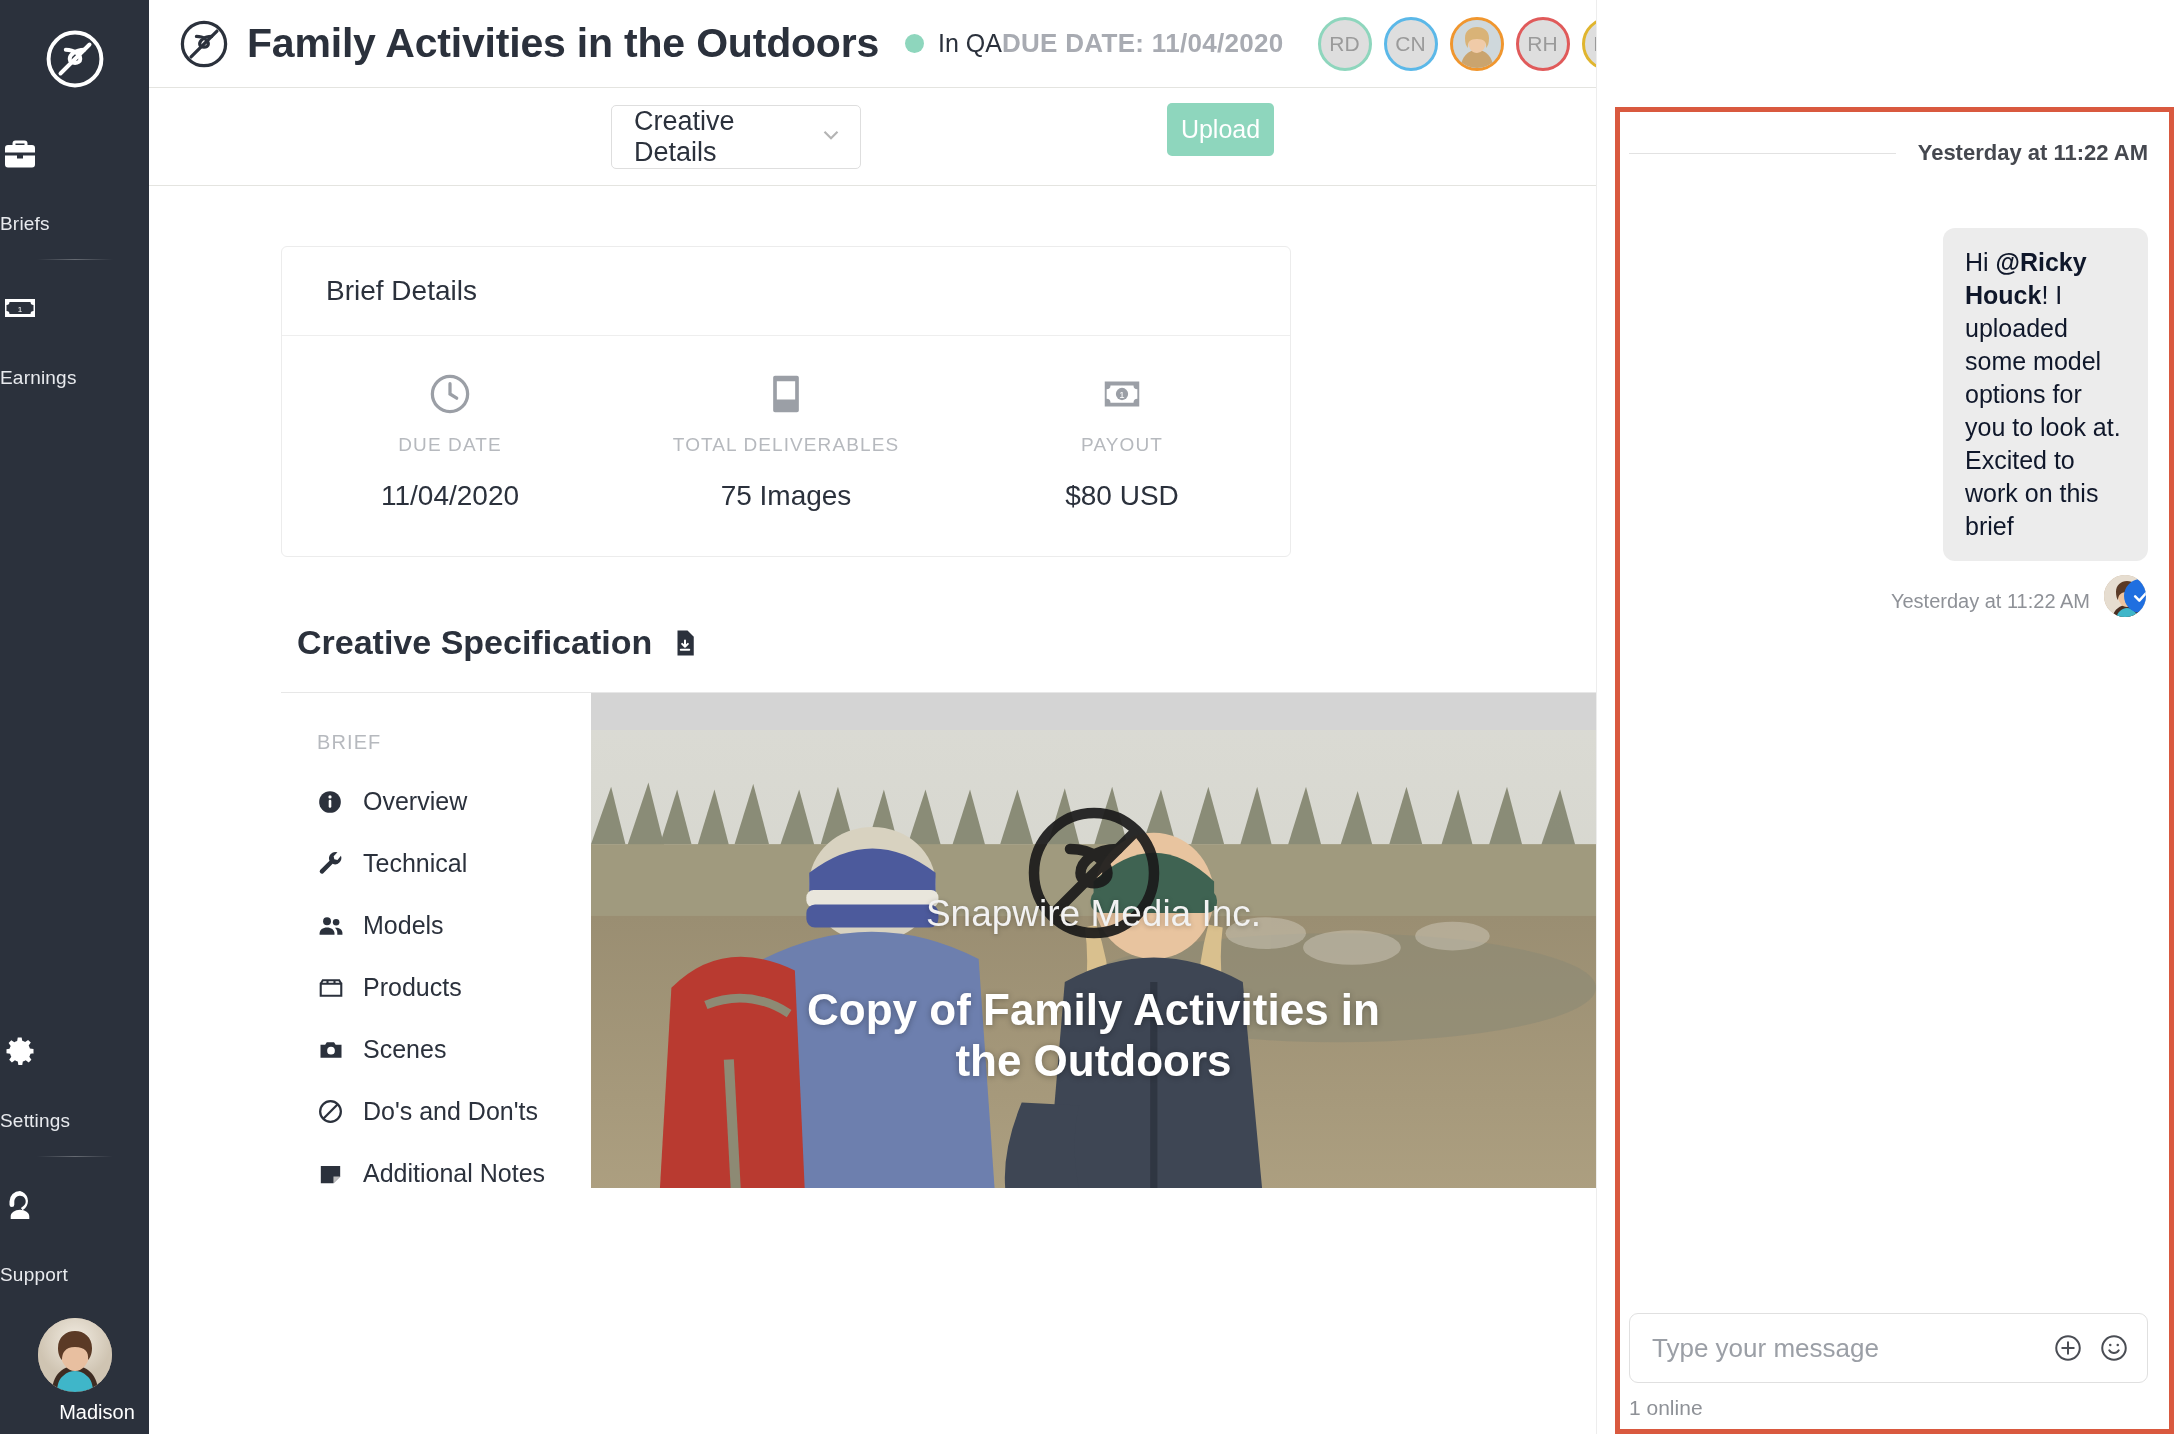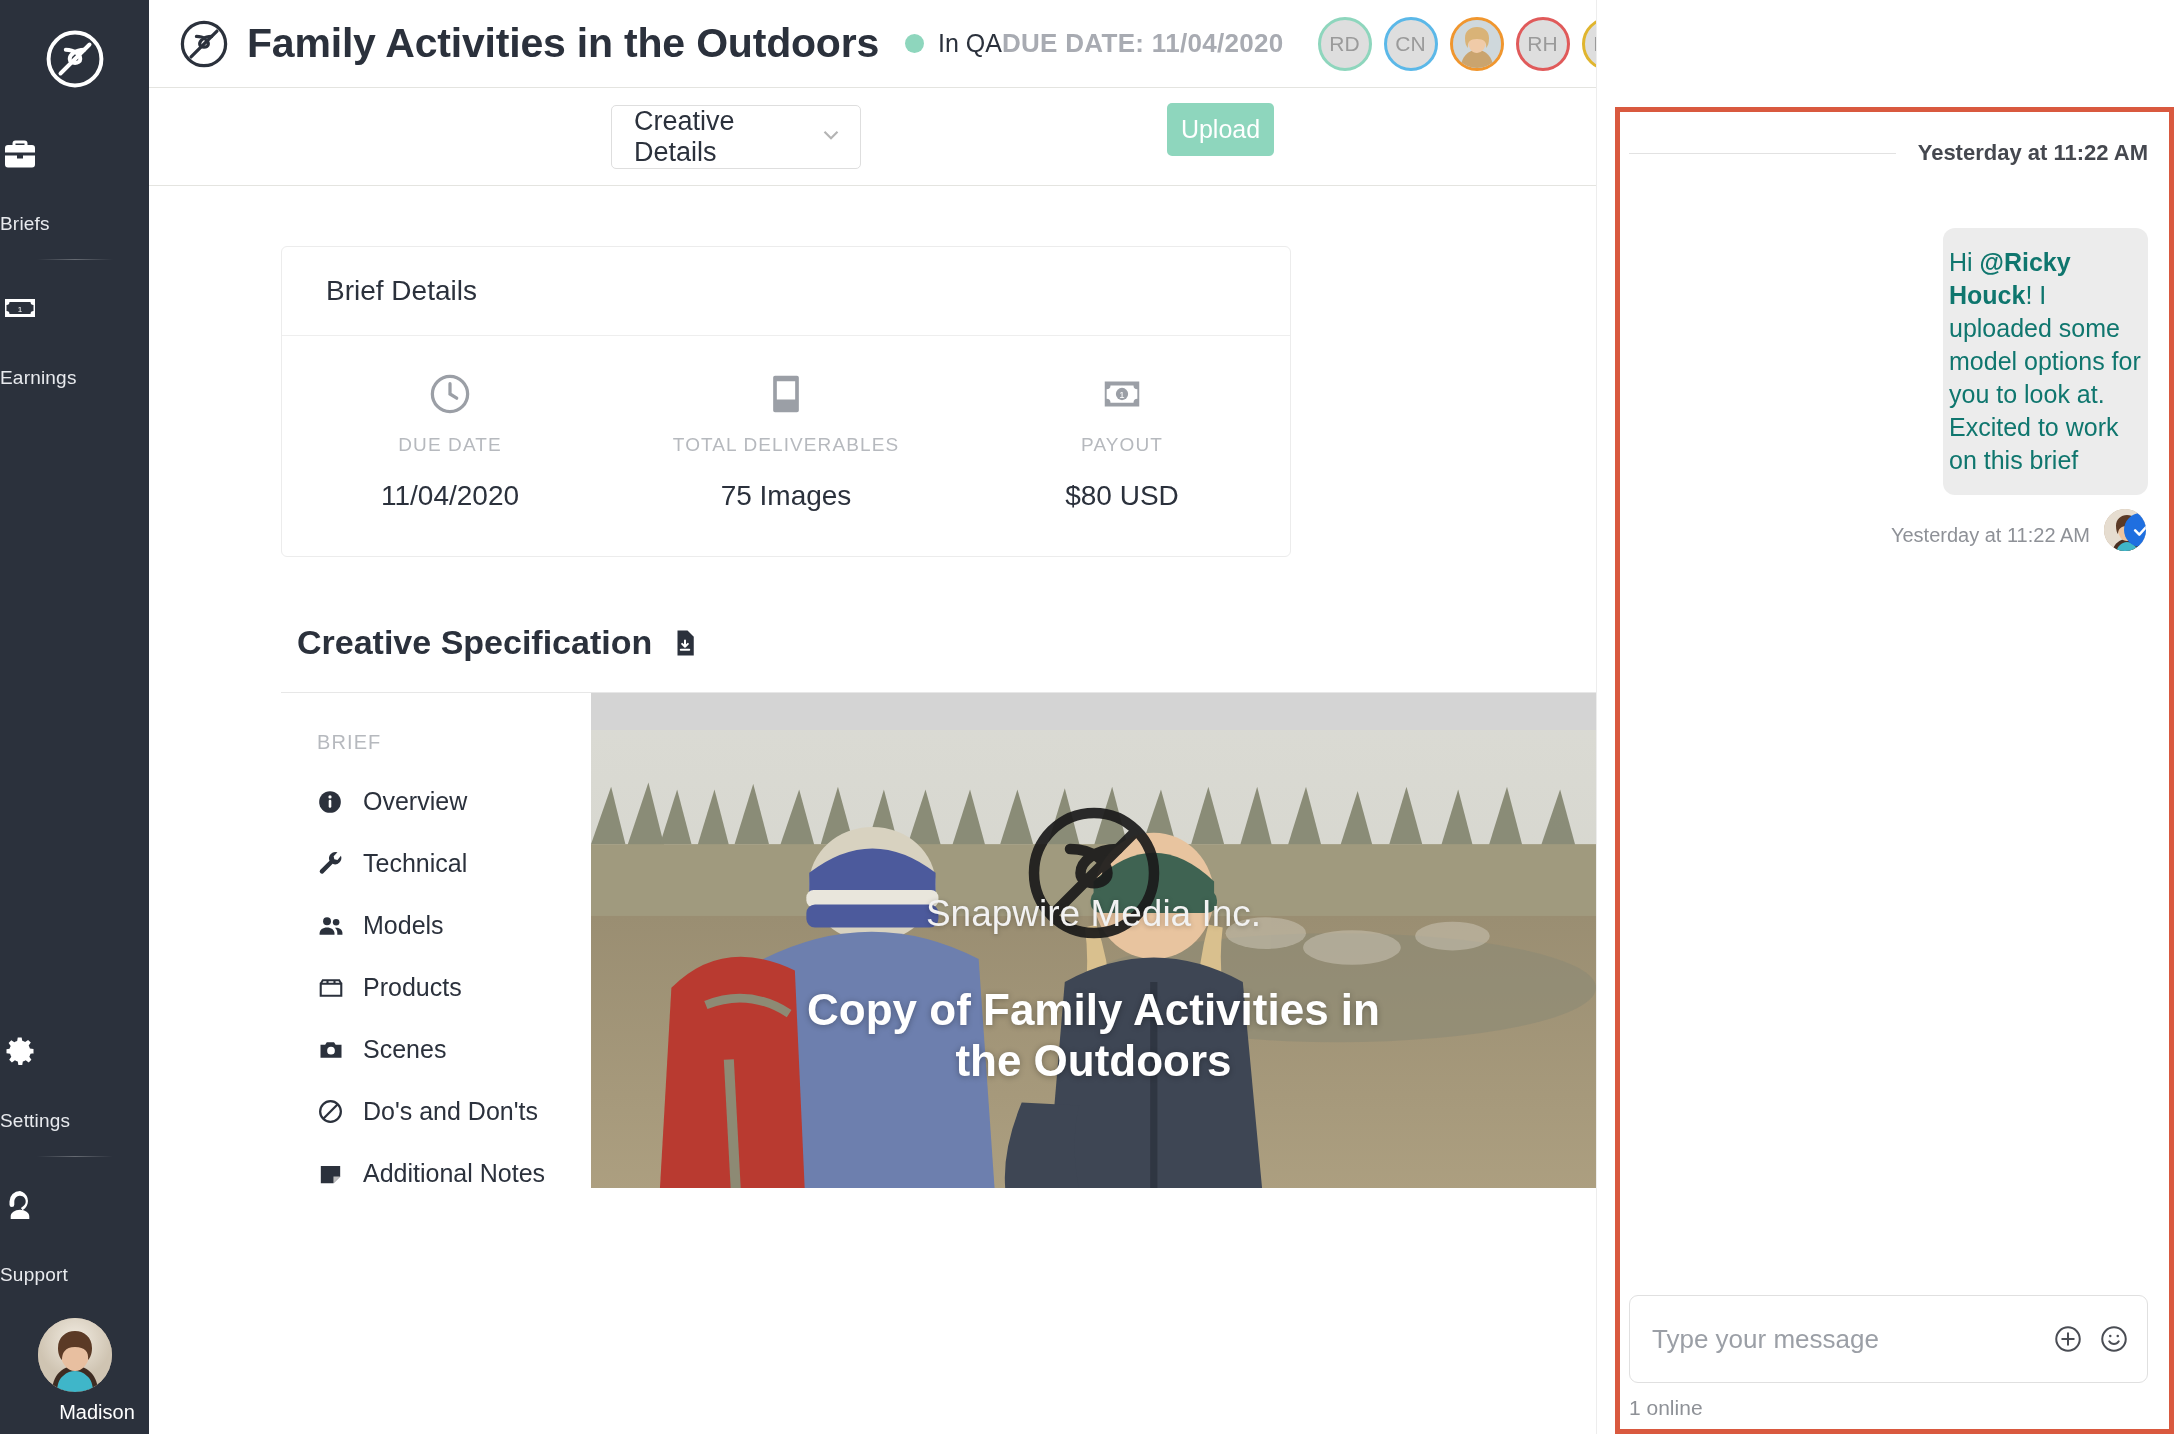--- a/index.html
+++ b/index.html
@@ -174,40 +174,40 @@
   }
   .pm-chip .caret { margin-left: 8px; font-size: 17px; }
 
   .thread { flex: 1 1 auto; padding: 0 26px 0 32px; overflow: hidden; position: relative; }
   .day-sep { display: flex; align-items: center; margin-top: 140px; }
   .day-line { flex: 1 1 auto; height: 1px; background: #e2e2e2; }
   .day-label { font-size: 22px; font-weight: bold; color: #45484f; margin-left: 22px; }
 
   .msg-row { display: flex; flex-direction: column; align-items: flex-end; margin-top: 62px; }
   .bubble {
-    background: #ececec; border-radius: 12px; padding: 18px 6px;
-    max-width: 205px; font-size: 25px; line-height: 1.32; color: #0f766e;
+    background: #ececec; border-radius: 12px; padding: 18px 22px;
+    max-width: 205px; font-size: 25px; line-height: 1.32; color: #0f172a;
   }
   .bubble b { font-weight: bold; }
   .msg-meta { display: flex; align-items: flex-end; margin-top: 12px; }
   .msg-time { font-size: 20px; color: #8e9197; margin-right: 12px; margin-bottom: 6px; }
   .msg-av {
     width: 46px; height: 46px; border-radius: 50%; overflow: hidden;
     background: #c9b49c; border: 2px solid #fff; position: relative;
   }
   .msg-check {
     position: absolute; right: -12px; bottom: 4px;
     width: 34px; height: 34px; border-radius: 50%; background: #1f6fe0;
     display: flex; align-items: center; justify-content: center; color: #fff;
     font-size: 20px; z-index: 6;
   }
 
   .composer { padding: 0 26px 14px 32px; }
   .composer-box {
-    height: 88px; border: 1px solid #e0e0e0; border-radius: 9px;
+    height: 70px; border: 1px solid #e0e0e0; border-radius: 9px;
     display: flex; align-items: center; padding: 0 18px 0 22px; background: #fff;
   }
   .composer-input {
     flex: 1 1 auto; border: none; outline: none; background: transparent;
     font-size: 26px; color: #2b313c; font-family: inherit;
   }
   .composer-input::placeholder { color: #9b9fa6; }
   .composer-icon { color: #4a4d54; margin-left: 16px; cursor: pointer; display: flex; }
   .online { margin-top: 13px; font-size: 21px; color: #8e9197; }
 </style>

